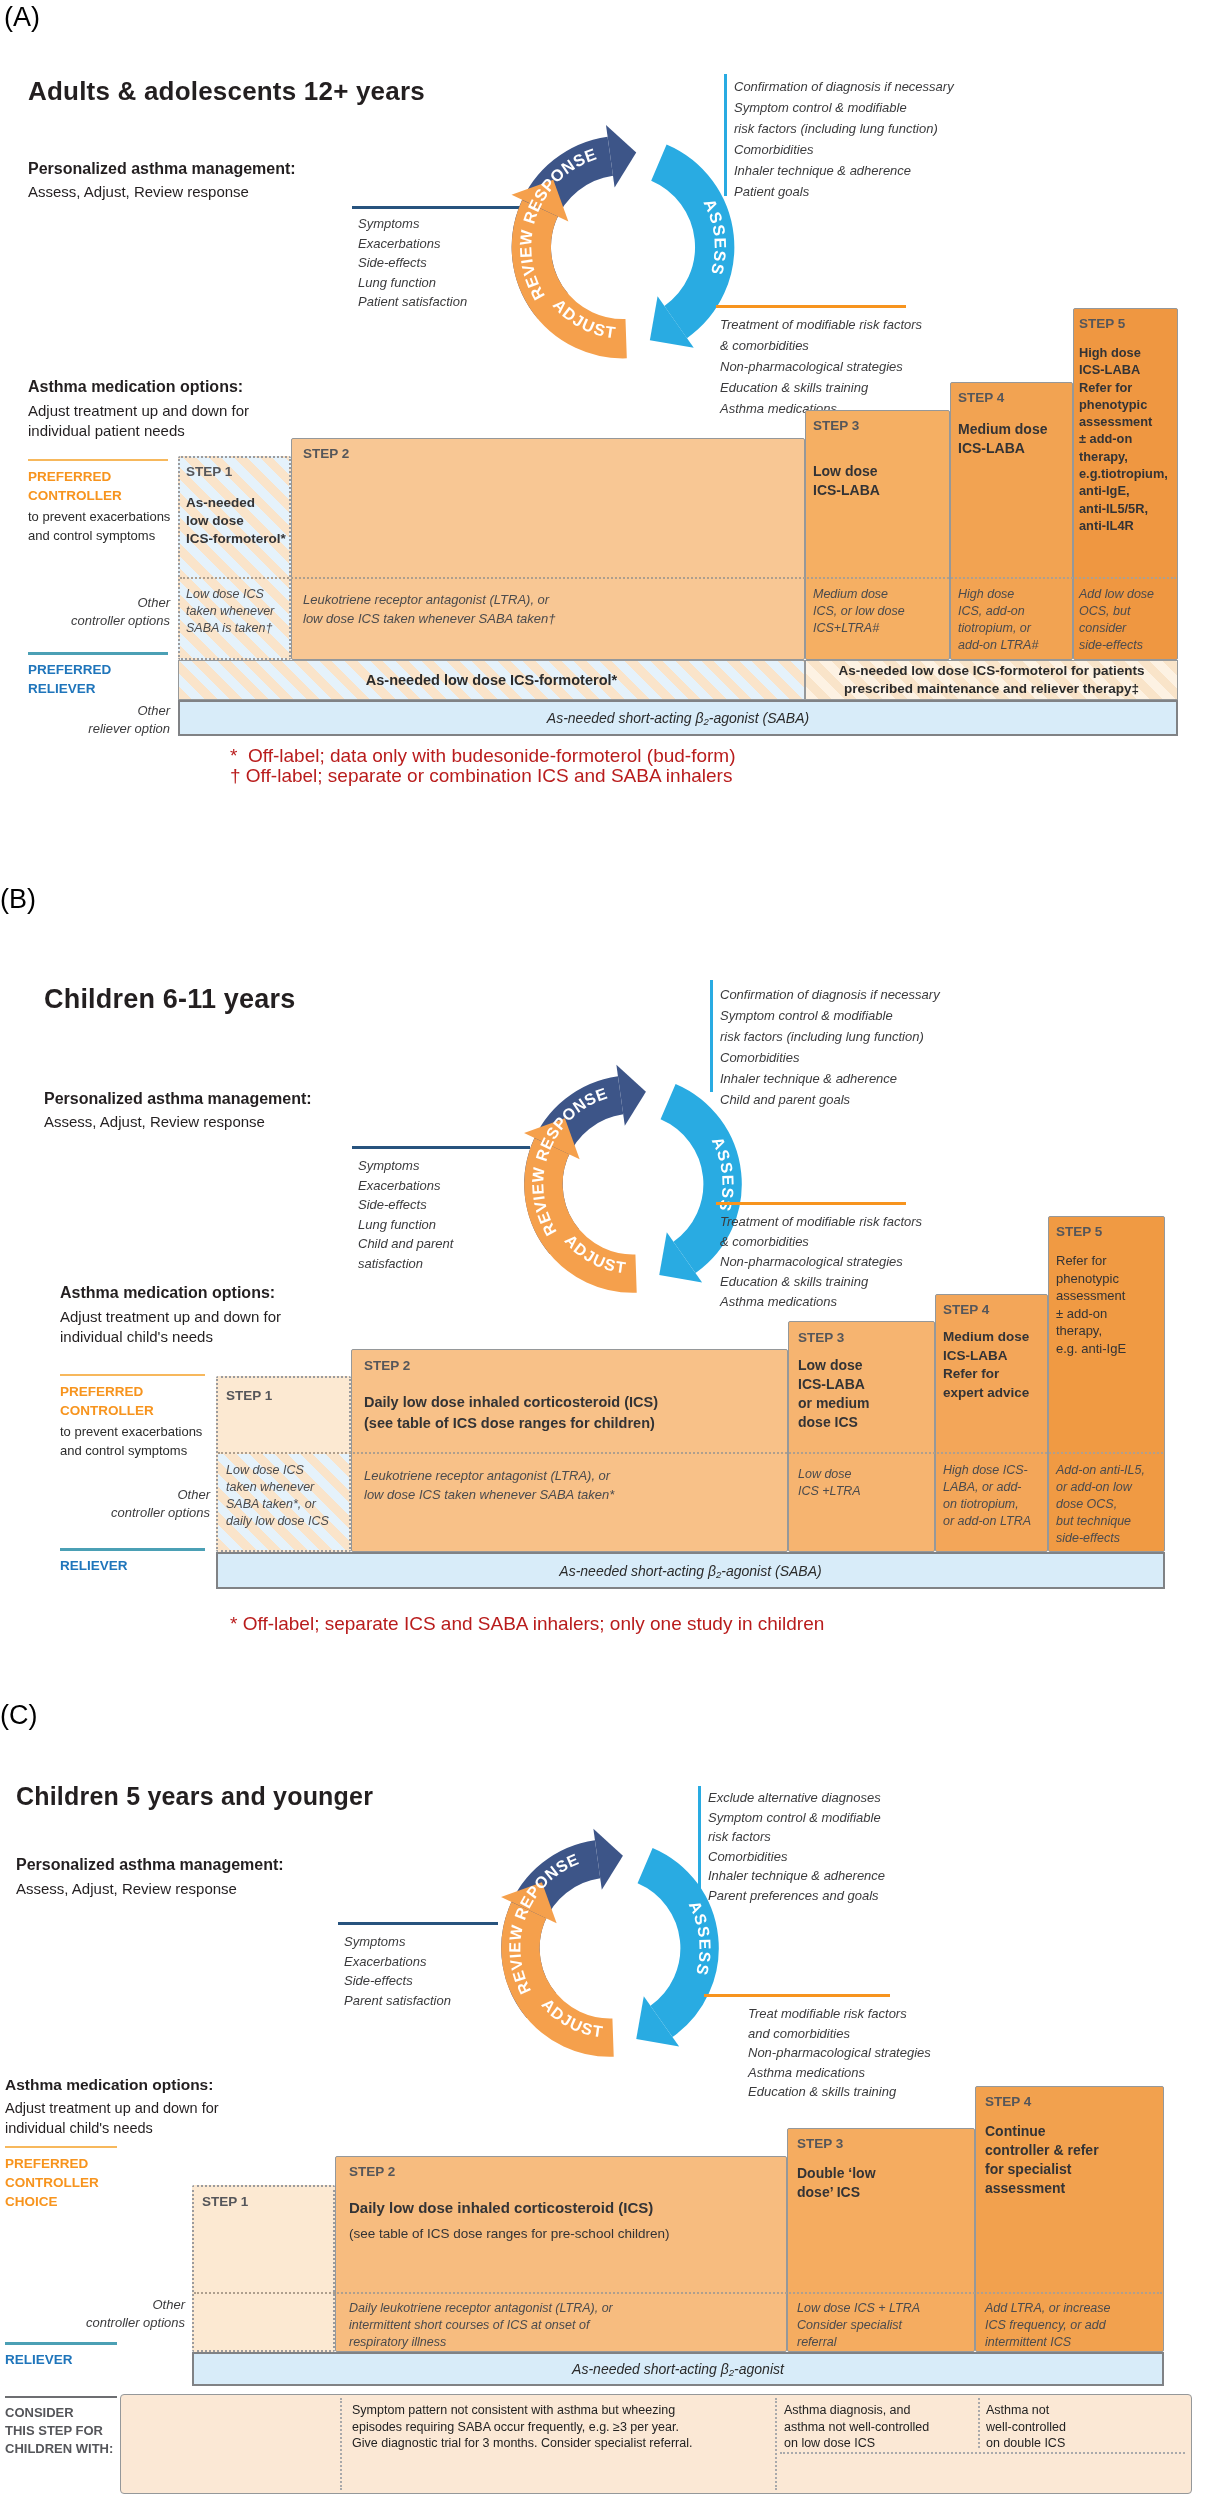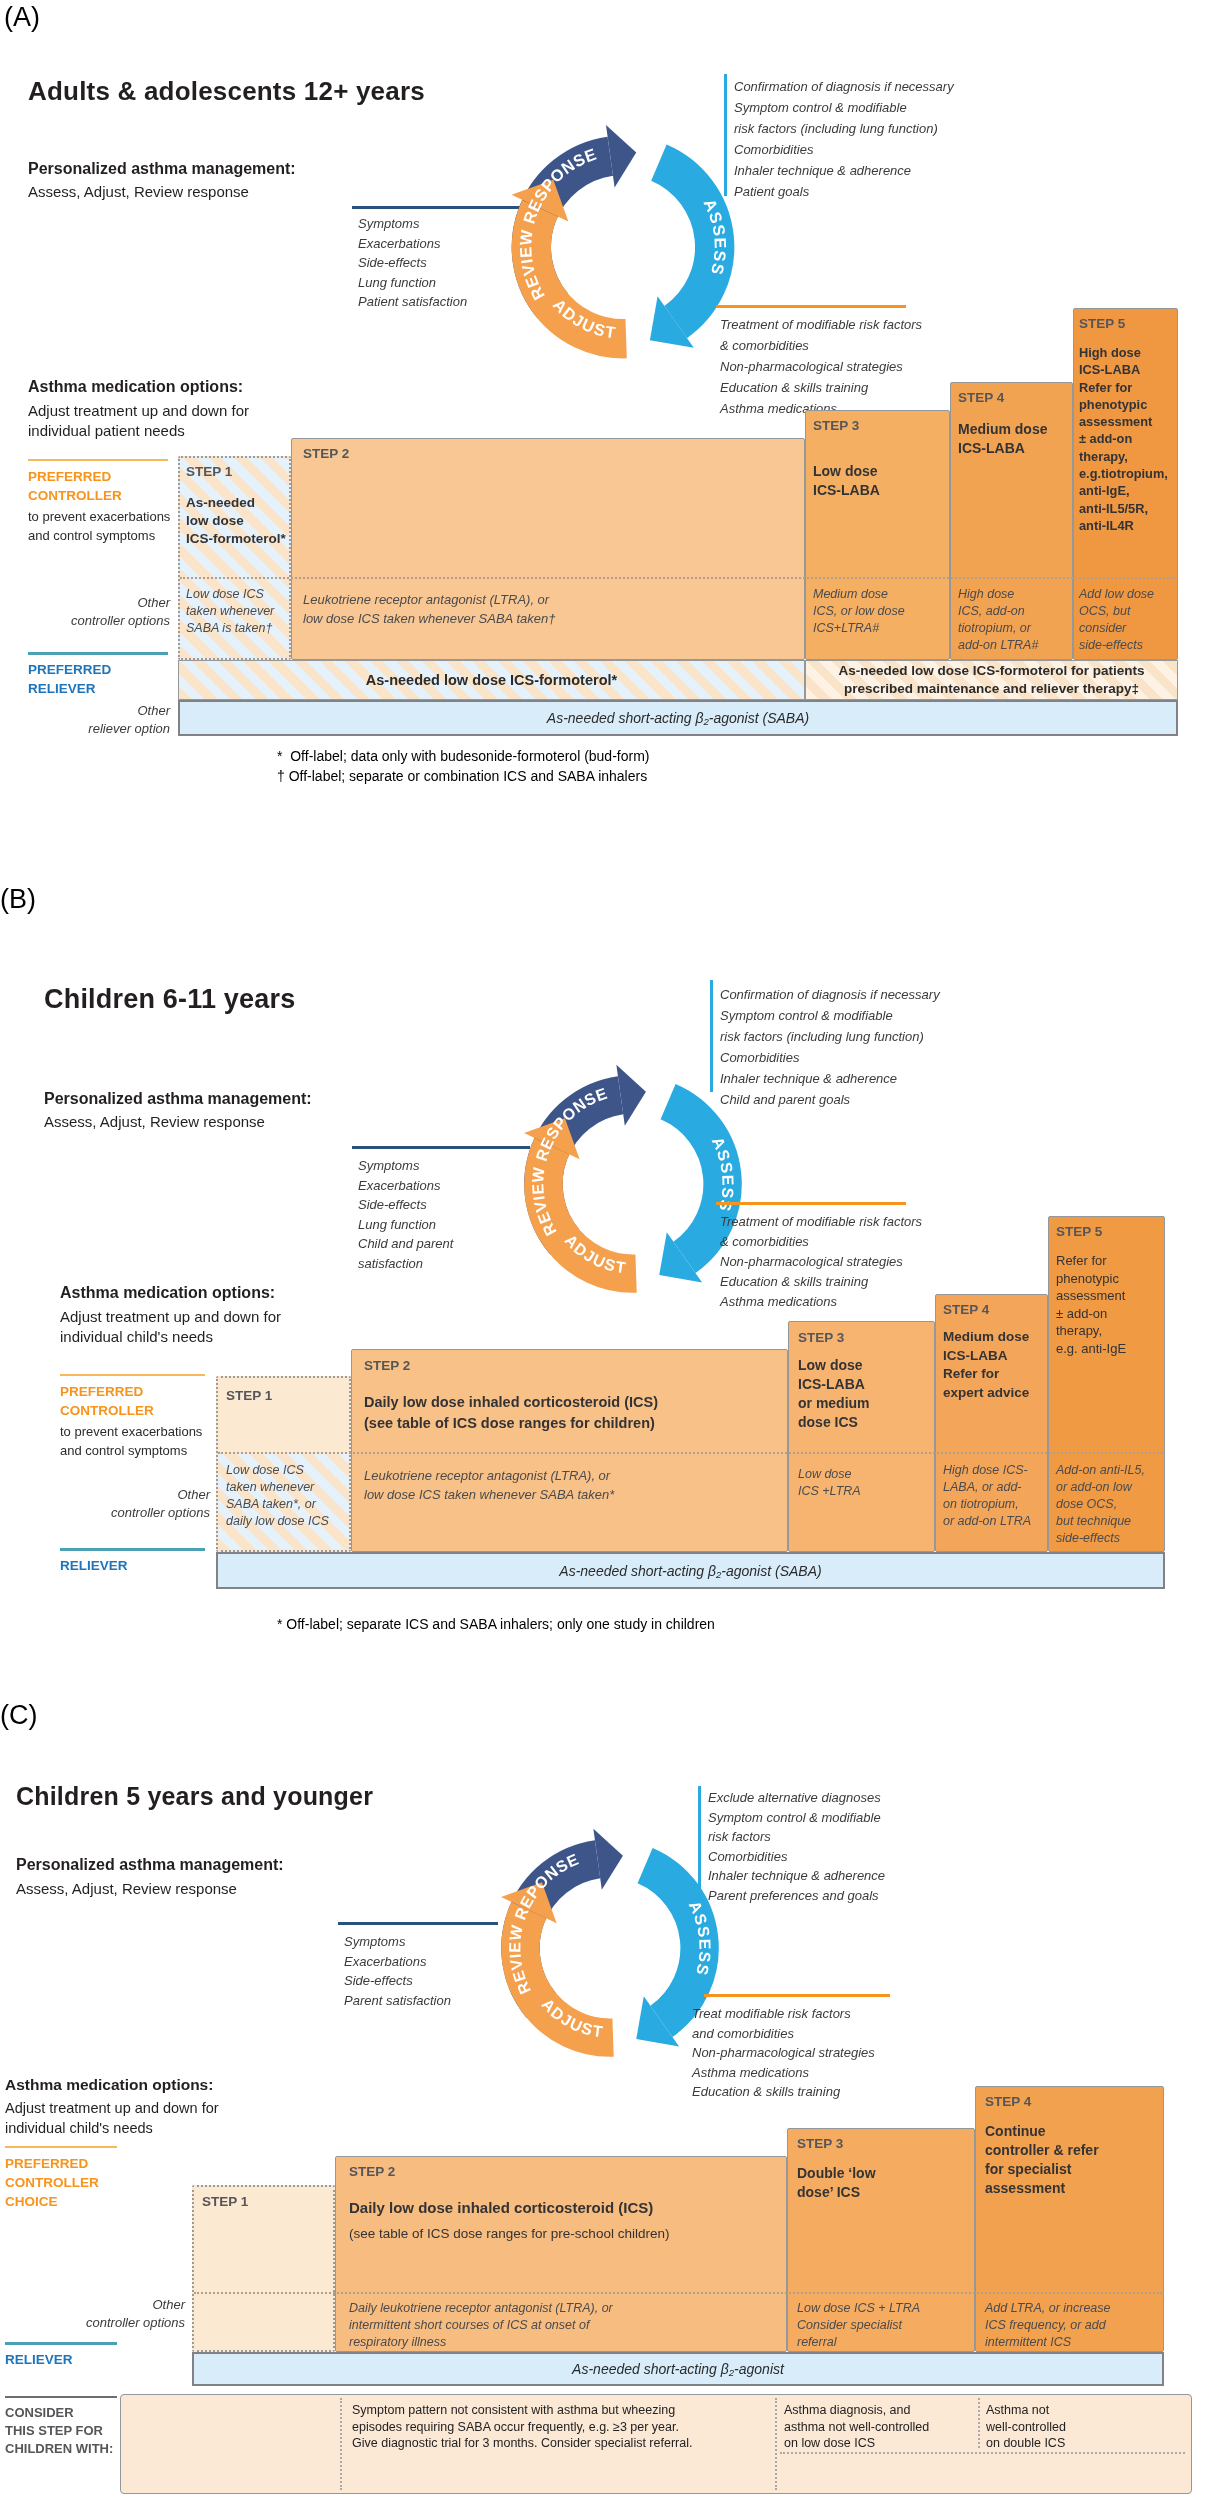--- a/index.html
+++ b/index.html
@@ -28,21 +28,21 @@
   .hline-navy{background:#27537E;height:2.5px;}
   .orange-lbl{color:#F7941E;font-weight:bold;font-size:13.5px;line-height:19px;}
   .blue-lbl{color:#1F75BB;font-weight:bold;font-size:13.5px;line-height:19px;}
   .gray-lbl{color:#55565A;font-weight:bold;font-size:13px;line-height:18px;}
   .sublbl{font-size:13px;line-height:19px;color:#2b2b2b;}
   .rlabel{font-size:13px;font-style:italic;color:#3b3b3d;line-height:18px;text-align:right;}
   .saba{position:absolute;box-sizing:border-box;background:#D8ECF9;border:2px solid #808285;
         display:flex;align-items:center;justify-content:center;font-style:italic;font-size:14px;color:#2b2b2b;}
   .relband{position:absolute;box-sizing:border-box;border:1.6px solid #95989A;
         display:flex;align-items:center;justify-content:center;text-align:center;}
-  .fnote{font-size:14px;line-height:20px;color:#000000;margin-left:47px;}
+  .fnote{font-size:19px;line-height:20px;color:#b91c1c;}
   .consider-box{position:absolute;box-sizing:border-box;background:#FBE8D5;border:1.6px solid #95989A;border-radius:4px;}
   .cline{font-size:12.5px;line-height:16.5px;color:#222;}
   .vdot{position:absolute;border-left:2px dotted #A9A9AB;}
   .hdot{position:absolute;border-top:2px dotted #A9A9AB;}
   svg text{font-family:"Liberation Sans",sans-serif;font-weight:bold;fill:#fff;}
 </style>
 </head>
 <body>
 
 <div class="fig">
@@ -314,21 +314,21 @@
 
   <div class="abs vline-blue" style="left:698px;top:1786px;height:112px;"></div>
   <div class="abs list pre" style="left:708px;top:1788px;">Exclude alternative diagnoses
 Symptom control &amp; modifiable
 risk factors
 Comorbidities
 Inhaler technique &amp; adherence
 Parent preferences and goals</div>
 
   <div class="abs hline-org" style="left:704px;top:1994px;width:186px;"></div>
-  <div class="abs list pre" style="left:692px;top:2004px;">Treat modifiable risk factors
+  <div class="abs list pre" style="left:748px;top:2004px;">Treat modifiable risk factors
 and comorbidities
 Non-pharmacological strategies
 Asthma medications
 Education &amp; skills training</div>
 
   <div class="abs h1" style="left:5px;top:2076px;font-size:15.5px;">Asthma medication options:</div>
   <div class="abs h2 pre" style="left:5px;top:2098px;line-height:20px;font-size:14.5px;">Adjust treatment up and down for
 individual child's needs</div>
 
   <div class="abs" style="left:5px;top:2146px;width:112px;height:2px;background:#F7B85C;"></div>

